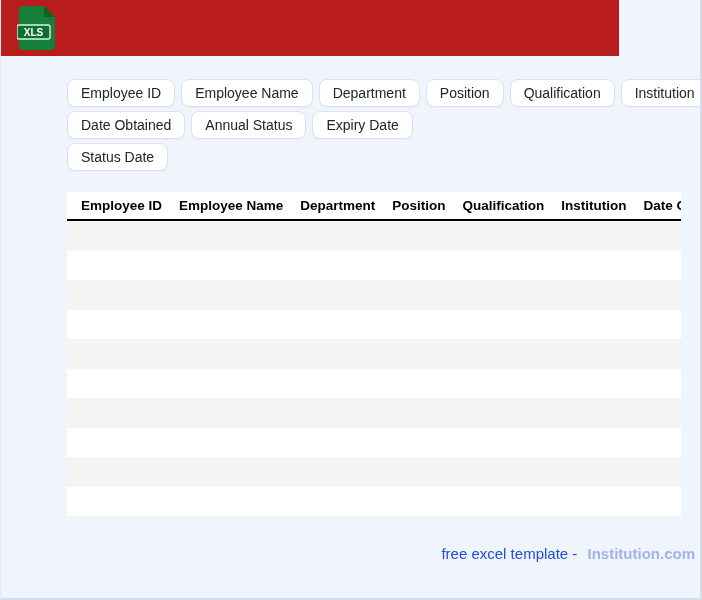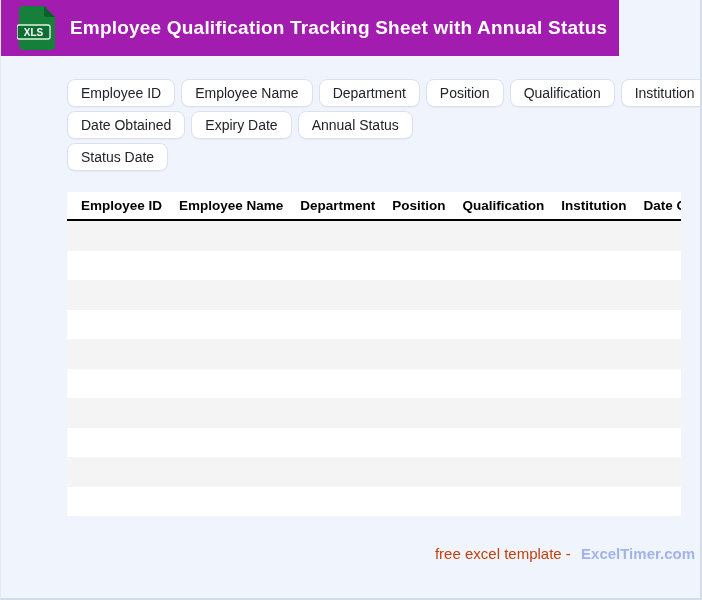--- a/index.html
+++ b/index.html
@@ -11,21 +11,21 @@
     overflow: hidden;
     border-right: 2px solid #d3dce8;
     border-bottom: 2px solid #d3dce8;
     border-left: 1px solid #e3eaf4;
   }
 
   
   .header-bar {
     width: 618px;
     height: 56px;
-    background: #a21caf;
+    background: #b91c1c;
     display: flex;
     align-items: center;
     padding-left: 16px;
     gap: 15px;
   }
   .file-icon { width: 38px; height: 44px; flex: 0 0 auto; }
   .header-title {
     color: #ffffff;
     font-size: 19px;
     font-weight: 700;
@@ -76,49 +76,48 @@
   .sheet-row.even { background: #ffffff; }
 
   
   .footer {
     margin-top: 29px;
     width: 694px;
     text-align: right;
     font-size: 15px;
     white-space: nowrap;
   }
-  .footer-prefix { color: #c2410c; font-weight: 400; }
+  .footer-prefix { color: #1d4ed8; font-weight: 400; }
   .footer-brand  { color: #a2b3e9; font-weight: 700; margin-left: 6px; text-decoration: none; cursor: pointer; }
 </style>
 </head>
 <body>
 
 <div class="header-bar">
   <svg class="file-icon" viewBox="0 0 38 44">
     <path d="M6 0 L27 0 L38 11 L38 40 Q38 44 34 44 L6 44 Q2 44 2 40 L2 4 Q2 0 6 0 Z" fill="#15803a"></path>
     <path d="M27 0 L38 11 L29 11 Q27 11 27 9 Z" fill="#0c6129"></path>
     <rect x="0" y="19" width="33" height="14" rx="2" fill="#0e6e31" stroke="#dff0e4" stroke-width="1.4"></rect>
     <text x="16.5" y="29.5" text-anchor="middle" fill="#ffffff" font-family="Liberation Sans, sans-serif" font-size="10" font-weight="700">XLS</text>
   </svg>
-  <div class="header-title">Employee Qualification Tracking Sheet with Annual Status</div>
 </div>
 
 <div class="chips-area">
   <div class="chip-row">
     <span class="chip">Employee ID</span>
     <span class="chip">Employee Name</span>
     <span class="chip">Department</span>
     <span class="chip">Position</span>
     <span class="chip">Qualification</span>
     <span class="chip">Institution</span>
   </div>
   <div class="chip-row">
     <span class="chip">Date Obtained</span>
+    <span class="chip">Annual Status</span>
     <span class="chip">Expiry Date</span>
-    <span class="chip">Annual Status</span>
   </div>
   <div class="chip-row">
     <span class="chip">Status Date</span>
   </div>
 </div>
 
 <div class="sheet-table">
   <div class="sheet-header-row">
     <span class="sheet-header-cell">Employee ID</span>
     <span class="sheet-header-cell">Employee Name</span>
@@ -135,14 +134,14 @@
   <div class="sheet-row odd"></div>
   <div class="sheet-row even"></div>
   <div class="sheet-row odd"></div>
   <div class="sheet-row even"></div>
   <div class="sheet-row odd"></div>
   <div class="sheet-row even"></div>
 </div>
 
 <div class="footer">
   <span class="footer-prefix">free excel template -</span>
-  <span class="footer-brand">ExcelTimer.com</span>
+  <span class="footer-brand">Institution.com</span>
 </div>
 
 </body></html>

